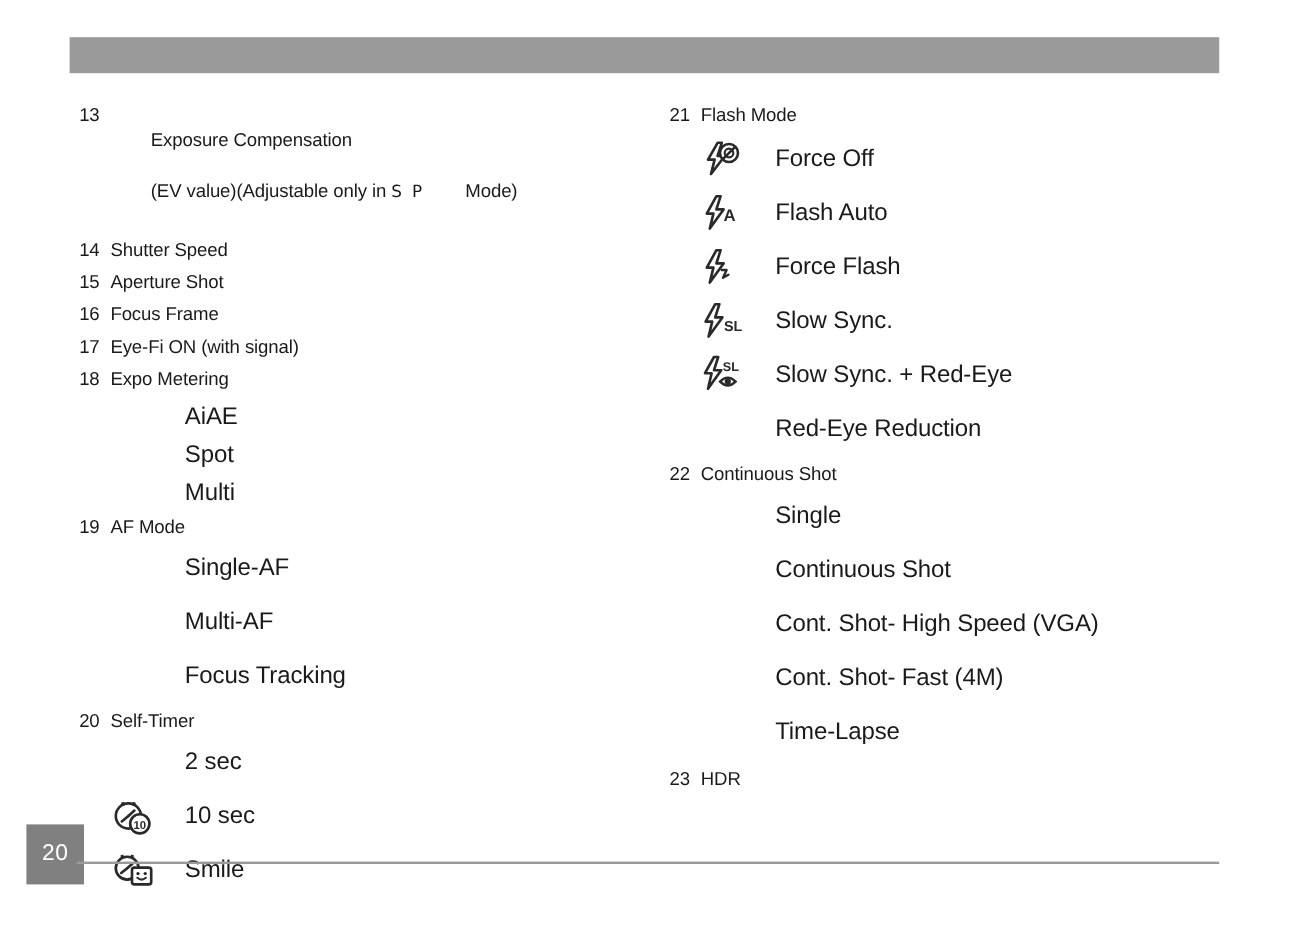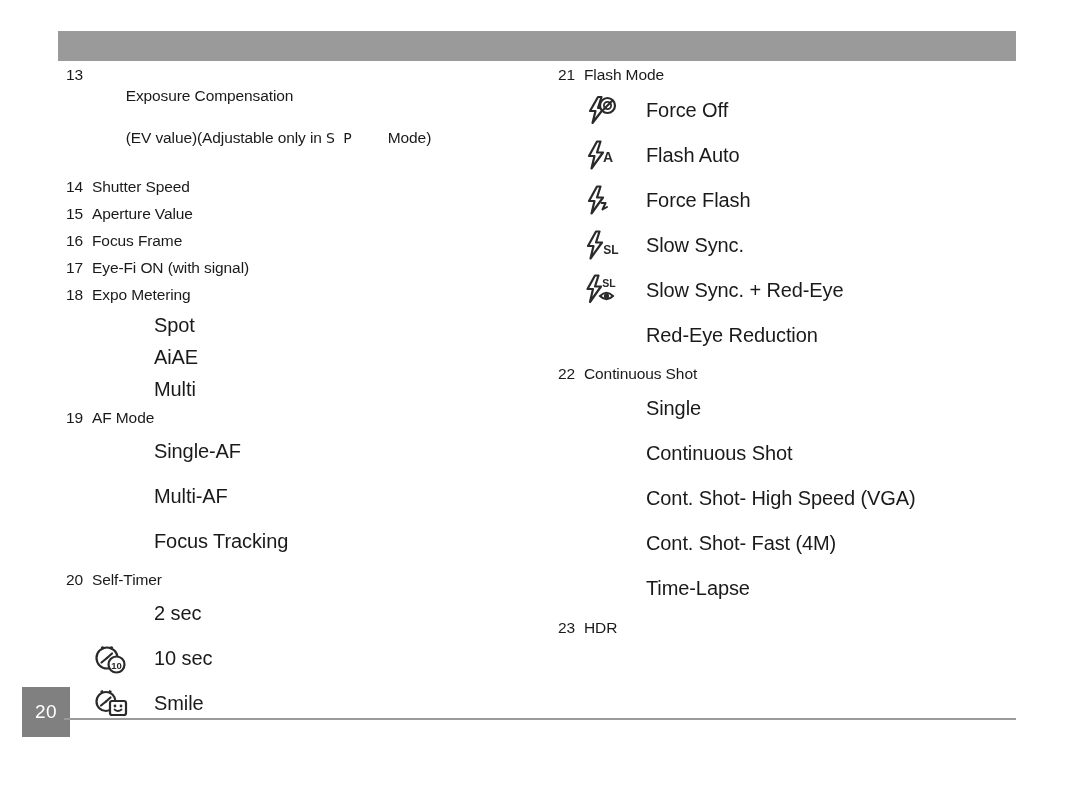--- a/index.html
+++ b/index.html
@@ -23,21 +23,21 @@
     top: 31px;
     width: 958px;
     height: 30px;
     background: #9a9a9a;
   }
 
   
   .page-body {
     position: absolute;
     left: 0;
-    top: 64px;
+    top: 86px;
     width: 868px;
     height: 600px;
   }
   .col {
     position: absolute;
     top: 0;
   }
   .col-left  { left: 66px;  width: 470px; }
   .col-right { left: 558px; width: 470px; }
 
@@ -136,46 +136,46 @@
       </div>
     </div>
 
     <div class="entry">
       <div class="entry-num">14</div>
       <div class="entry-text">Shutter Speed</div>
     </div>
 
     <div class="entry">
       <div class="entry-num">15</div>
-      <div class="entry-text">Aperture Value</div>
+      <div class="entry-text">Aperture Shot</div>
     </div>
 
     <div class="entry">
       <div class="entry-num">16</div>
       <div class="entry-text">Focus Frame</div>
     </div>
 
     <div class="entry">
       <div class="entry-num">17</div>
       <div class="entry-text">Eye-Fi ON (with signal)</div>
     </div>
 
     <div class="entry">
       <div class="entry-num">18</div>
       <div class="entry-text">Expo Metering</div>
     </div>
 
     <div style="margin-top:4px;">
       <div class="opt-row tight">
         <div class="opt-icon"></div>
+        <div class="opt-label">AiAE</div>
+      </div>
+      <div class="opt-row tight">
+        <div class="opt-icon"></div>
         <div class="opt-label">Spot</div>
-      </div>
-      <div class="opt-row tight">
-        <div class="opt-icon"></div>
-        <div class="opt-label">AiAE</div>
       </div>
       <div class="opt-row tight">
         <div class="opt-icon"></div>
         <div class="opt-label">Multi</div>
       </div>
     </div>
 
     <div class="entry" style="margin-top:3px;">
       <div class="entry-num">19</div>
       <div class="entry-text">AF Mode</div>

